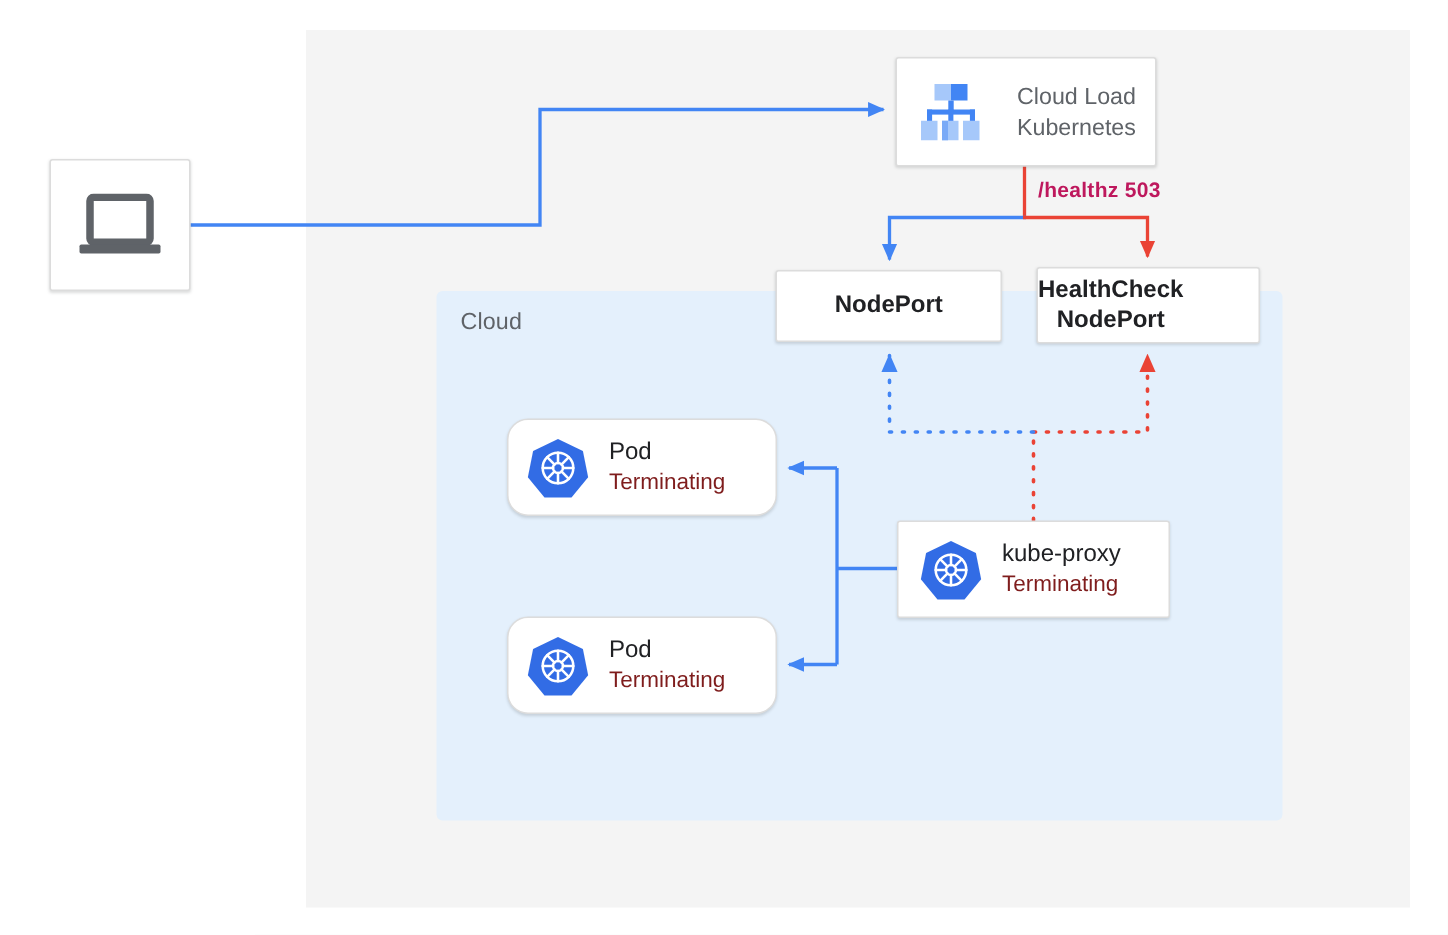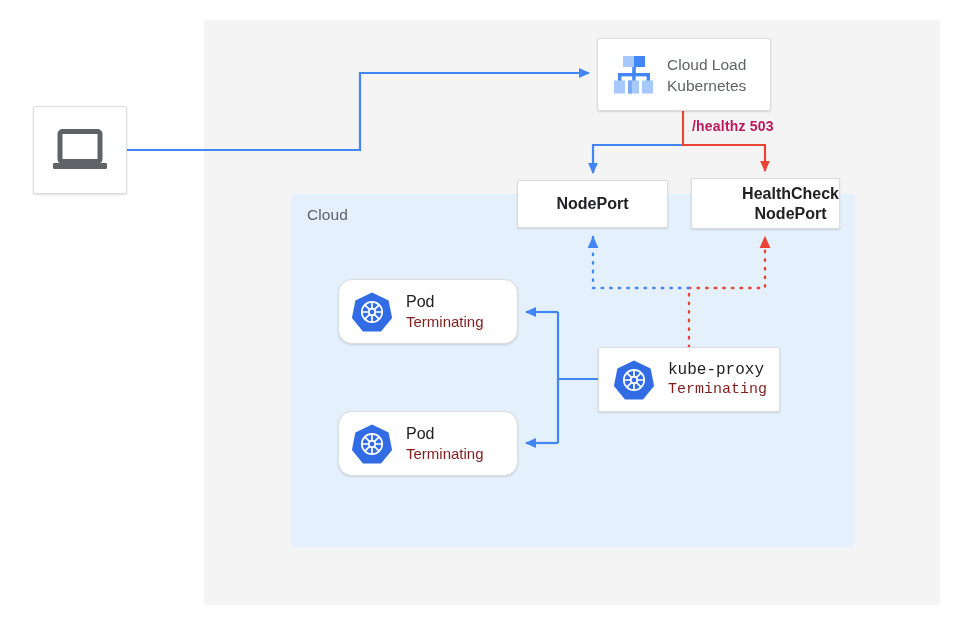--- a/index.html
+++ b/index.html
@@ -65,42 +65,42 @@
   }
   .laptop-icon { display:block; }
 
   
   .card-clb {
     left: 597px;
     top: 38px;
     width: 174px;
     height: 73px;
     padding-left: 11px;
-    gap: 10px;
+    gap: 21px;
   }
   .clb-text {
     font-size: 15.5px;
     color: #5f6368;
     line-height: 21px;
   }
 
   
   .card-nodeport {
     left: 517px;
     top: 180px;
     width: 151px;
     height: 48px;
     justify-content: center;
   }
   .card-hcnodeport {
     left: 691px;
     top: 178px;
     width: 149px;
     height: 51px;
-    justify-content: flex-end;
+    justify-content: flex-start;
   }
   .np-text {
     font-size: 16px;
     font-weight: bold;
     color: #202124;
     text-align: center;
     line-height: 20px;
   }
 
   
@@ -116,21 +116,20 @@
   .card-pod2 { top: 411px; }
 
   
   .card-kubeproxy {
     left: 598px;
     top: 347px;
     width: 182px;
     height: 65px;
     padding-left: 14px;
     gap: 13px;
-    font-family: Liberation Mono, monospace;
   }
 
   .node-title {
     font-size: 16px;
     color: #202124;
     line-height: 20px;
   }
   .node-sub {
     font-size: 15px;
     color: #7f1d1d;

